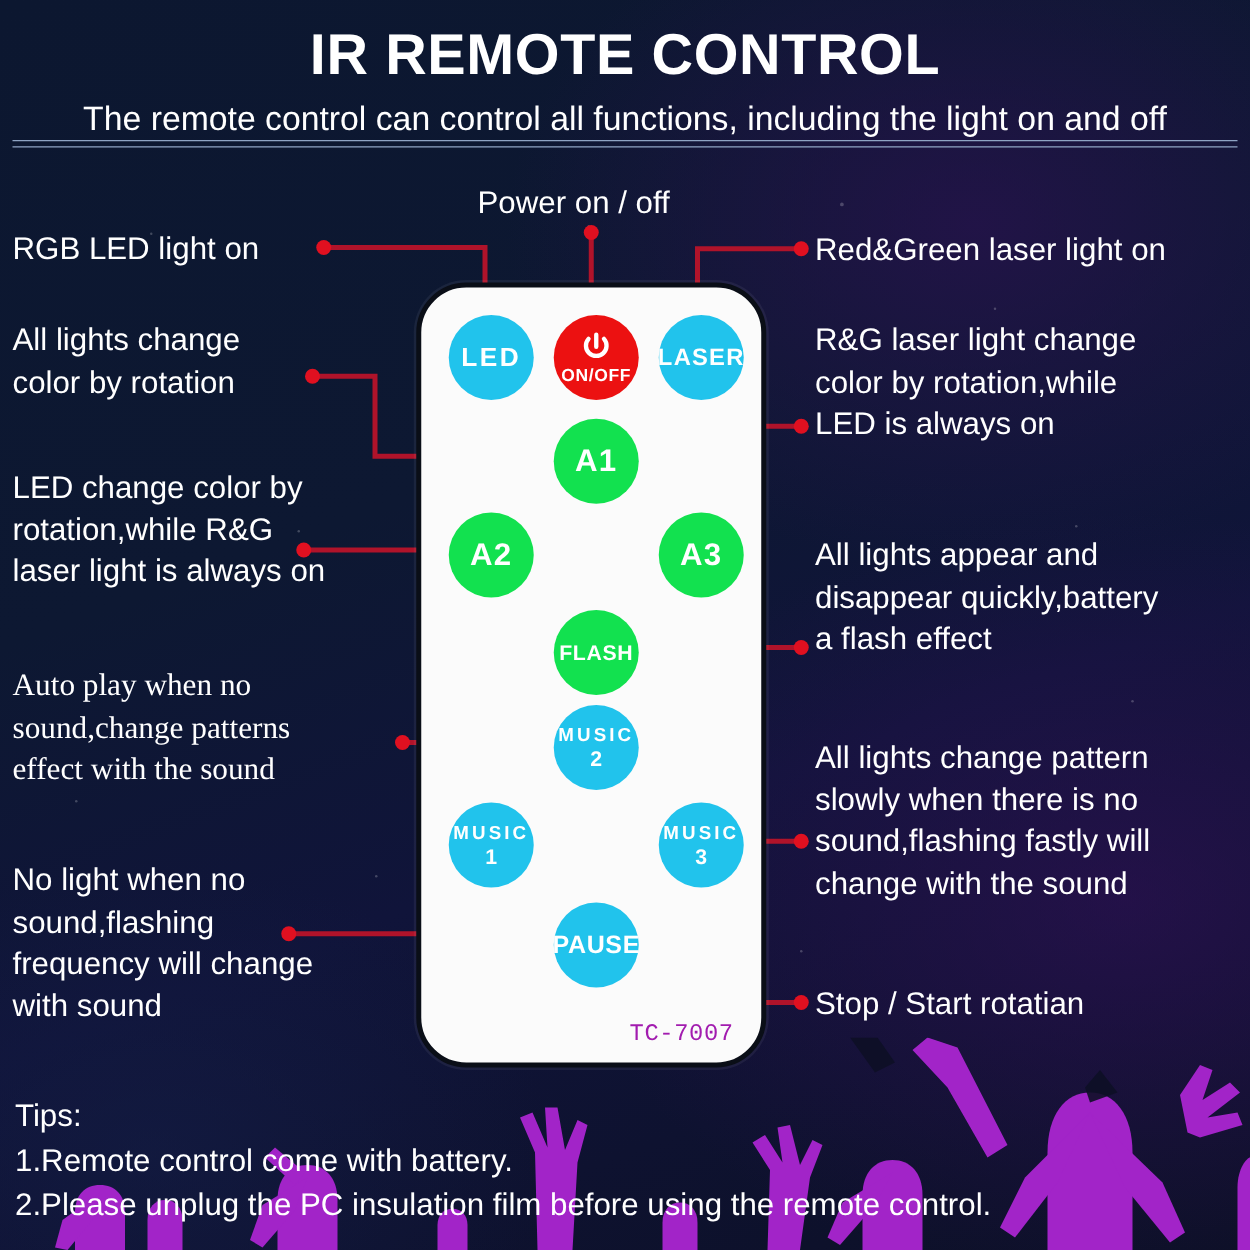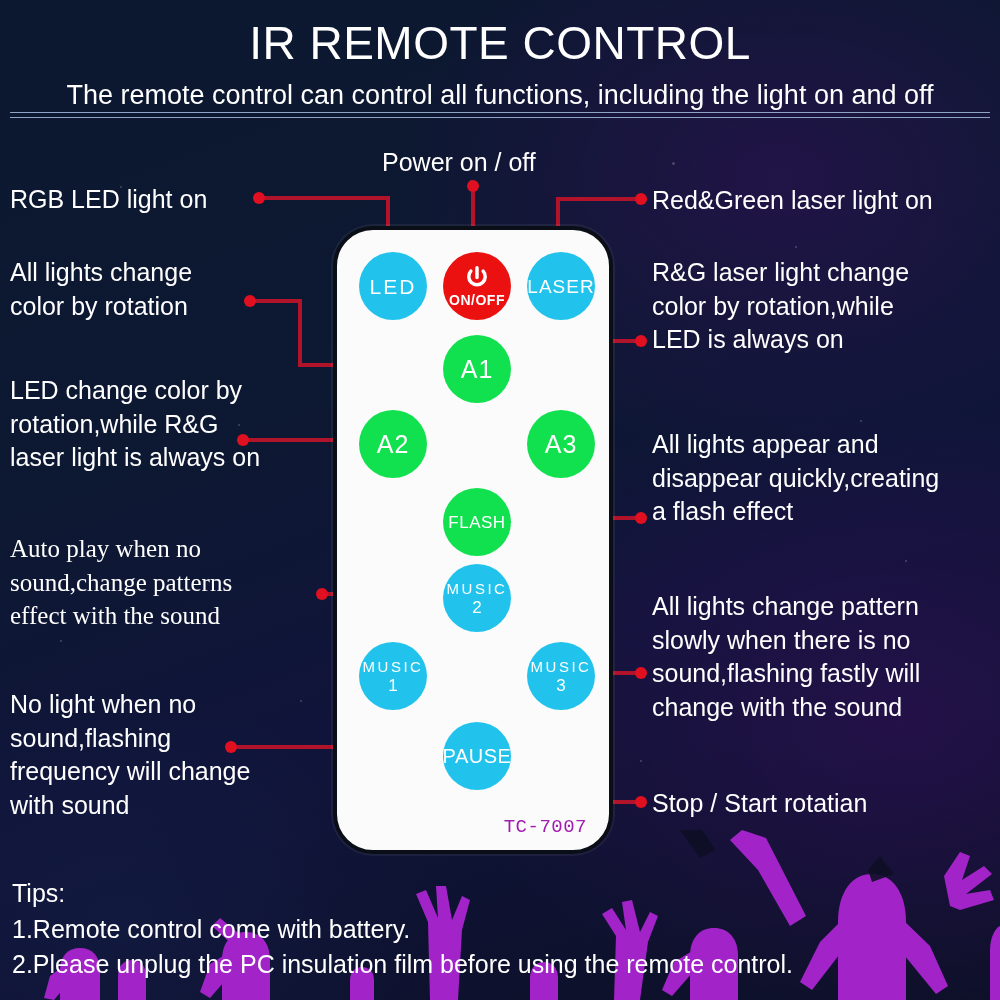--- a/index.html
+++ b/index.html
@@ -14,21 +14,21 @@
       radial-gradient(ellipse 520px 380px at 78% 18%, rgba(40,18,78,.75) 0%, rgba(40,18,78,0) 72%),
       radial-gradient(ellipse 600px 420px at 90% 72%, rgba(48,16,86,.62) 0%, rgba(48,16,86,0) 74%),
       radial-gradient(ellipse 420px 300px at 12% 92%, rgba(20,30,70,.55) 0%, rgba(20,30,70,0) 76%),
       linear-gradient(160deg,#0c1730 0%,#0d1832 38%,#10143a 62%,#0c1026 100%);
   }
   
   .speck{position:absolute;background:#fff;border-radius:50%;opacity:.22;}
   
   .hdr{position:absolute;left:0;top:0;width:1000px;text-align:center;}
   .title{
-    font-size:46px;line-height:1;font-weight:400;color:#ffffff;
+    font-size:46px;line-height:1;font-weight:700;color:#ffffff;
     letter-spacing:.5px;margin-top:20px;white-space:nowrap;
   }
   .subtitle{
     font-size:27px;line-height:1;color:#ffffff;margin-top:16px;
     white-space:nowrap;font-weight:400;
   }
   .rule{
     position:absolute;left:10px;top:112px;width:980px;height:4px;
     border-top:1px solid #8fa4c4;border-bottom:1px solid #8fa4c4;
   }
@@ -45,21 +45,21 @@
     position:absolute;right:22px;bottom:12px;
     font-family:"Liberation Mono", monospace;
     font-size:19px;color:#a21caf;letter-spacing:.5px;
   }
   .btn{
     position:absolute;border-radius:50%;
     display:flex;flex-direction:column;align-items:center;justify-content:center;
     color:#ffffff;text-align:center;line-height:1;
     user-select:none;
   }
-  .btn .lbl{font-weight:400;}
+  .btn .lbl{font-weight:700;}
   .bcyan{background:#21c3ec;}
   .bgreen{background:#12e14f;}
   .bred{background:#ec1111;}
   .t-led{font-size:21px;letter-spacing:2px;}
   .t-laser{font-size:19px;letter-spacing:1px;}
   .t-a{font-size:25px;letter-spacing:1px;}
   .t-flash{font-size:17px;letter-spacing:.5px;text-align:right;}
   .t-music{font-size:15px;letter-spacing:2.5px;}
   .t-musicnum{font-size:17px;margin-top:3px;letter-spacing:0;}
   .t-pause{font-size:20px;letter-spacing:.5px;}
@@ -240,21 +240,21 @@
 
   <div class="co" style="left:362px;top:146px;margin-left:20px;">Power on / off</div>
 
   <div class="co r" style="left:652px;top:184px;">Red&amp;Green laser light on</div>
 
   <div class="co r" style="left:652px;top:256px;">R&amp;G laser light change
 color by rotation,while
 LED is always on</div>
 
   <div class="co r" style="left:652px;top:428px;">All lights appear and
-disappear quickly,creating
+disappear quickly,battery
 a flash effect</div>
 
   <div class="co r" style="left:652px;top:787px;">Stop / Start rotatian</div>
 
   <div class="co r" style="left:652px;top:590px;">All lights change pattern
 slowly when there is no
 sound,flashing fastly will
 change with the sound</div>
 
   <div class="tips">Tips:

